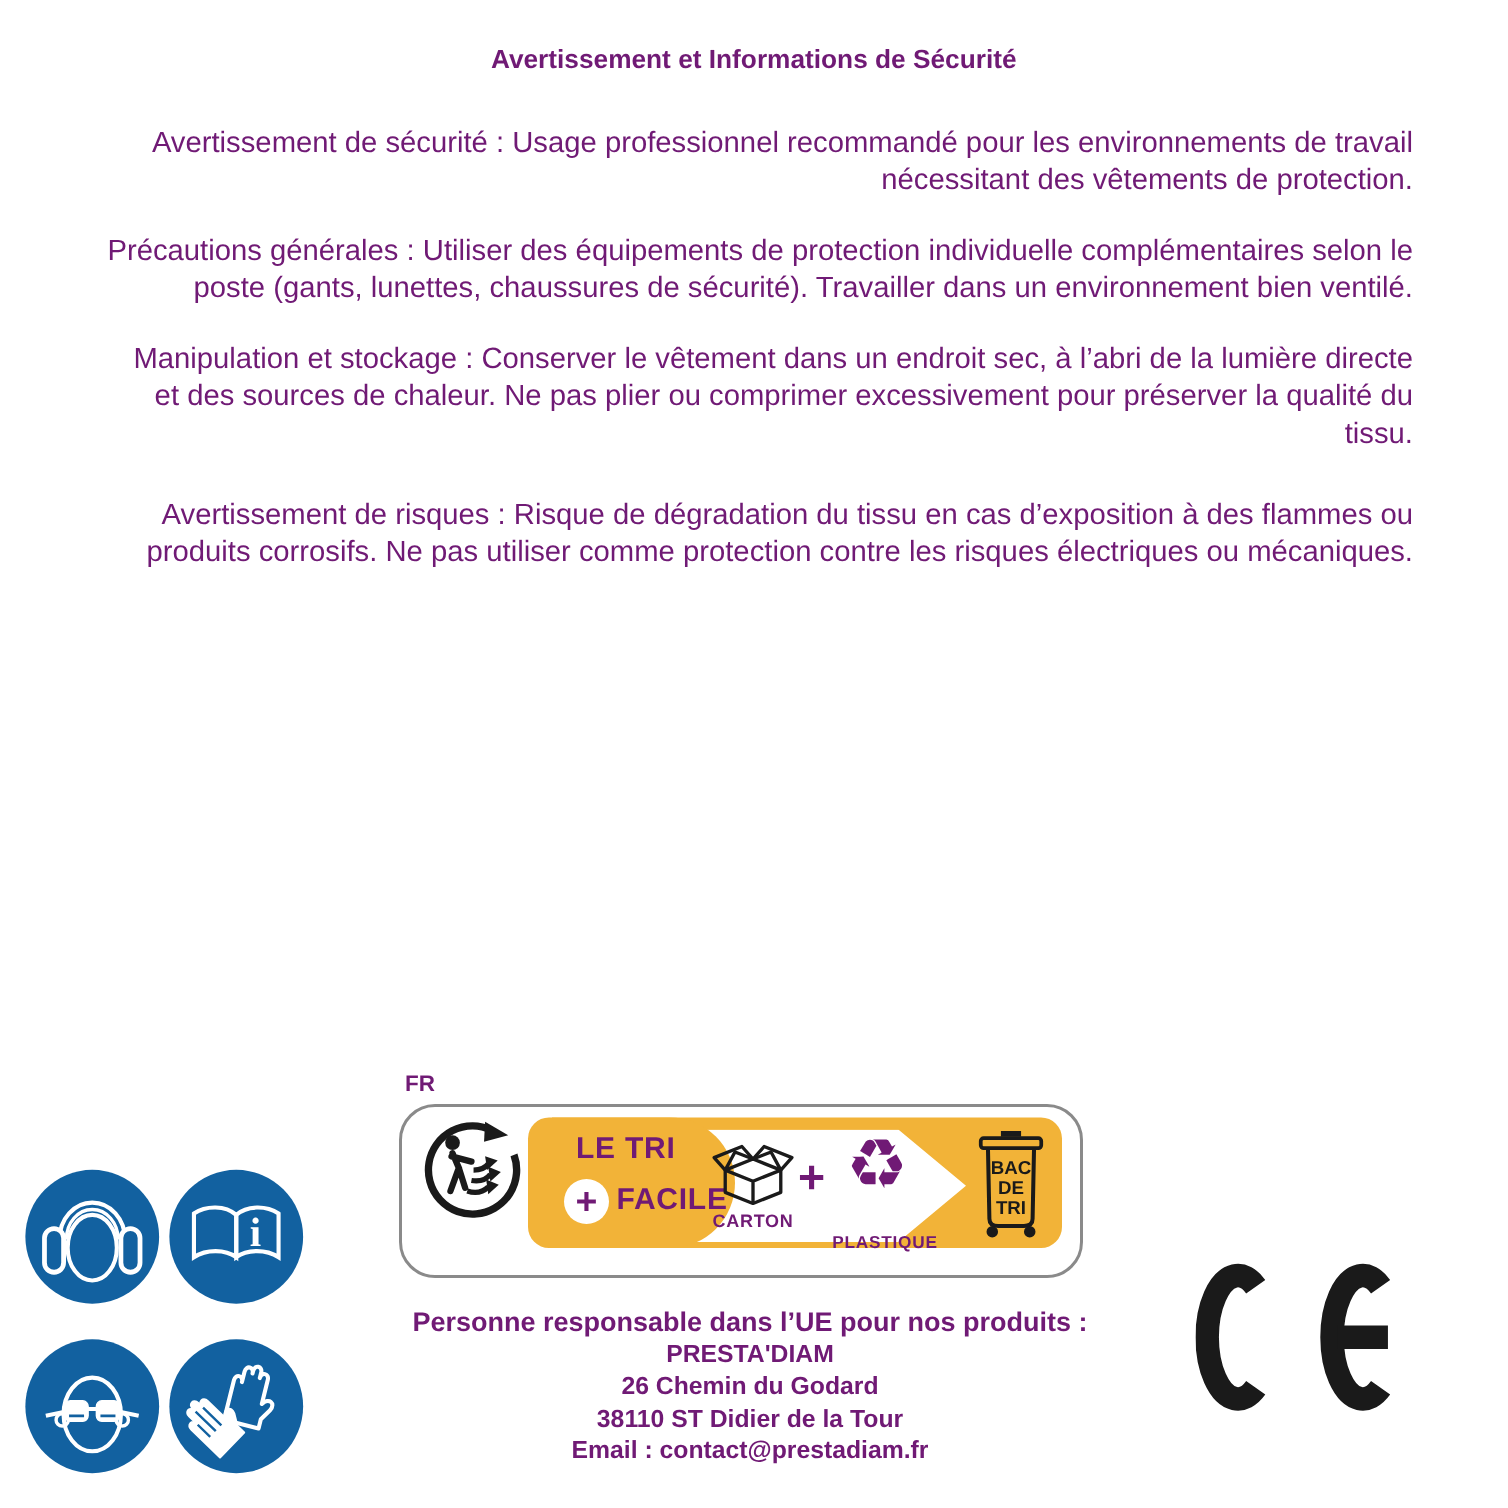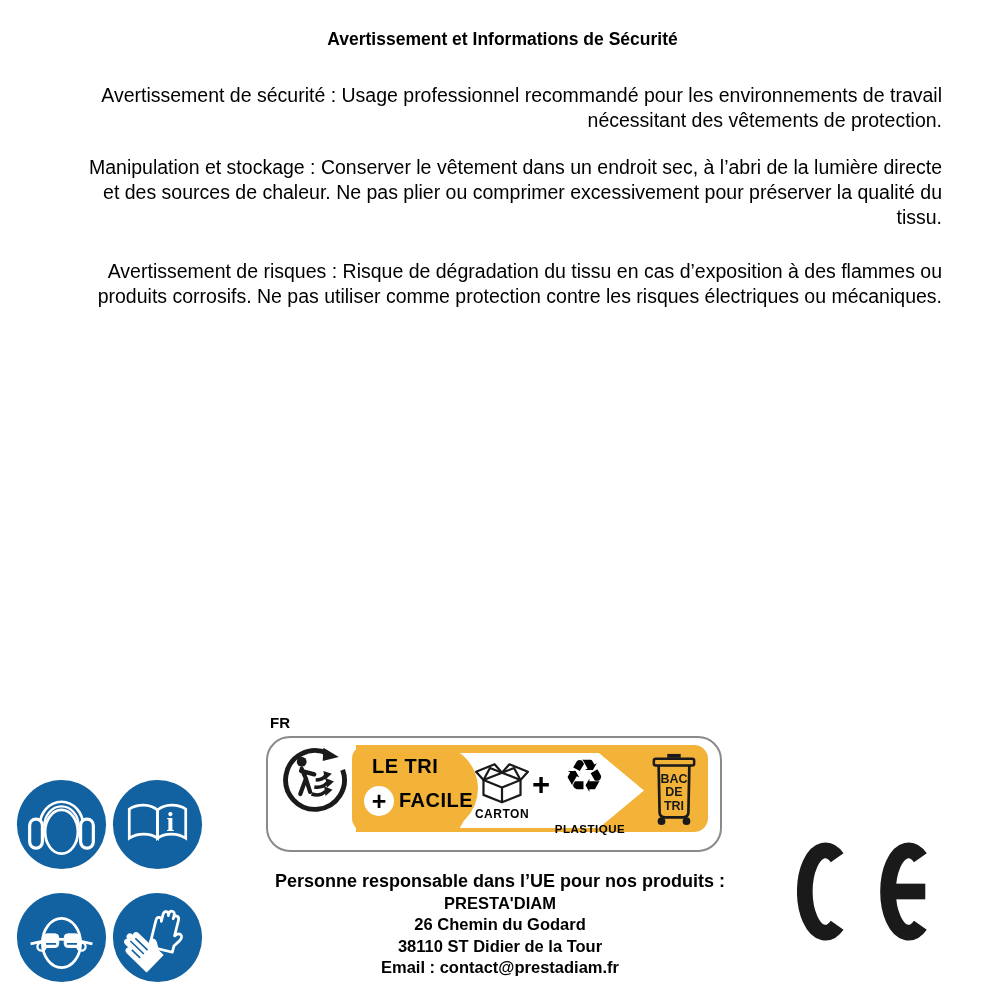--- a/index.html
+++ b/index.html
@@ -1,37 +1,37 @@
 <!DOCTYPE html>
 <html><head>
 <meta charset="utf-8">
 <style>
   html,body{margin:0;padding:0;background:#ffffff;}
   .page{position:relative;width:1005px;height:1005px;background:#fff;overflow:hidden;
-        font-family:"Liberation Sans",sans-serif;color:#000000;}
+        font-family:"Liberation Sans",sans-serif;color:#701a75;}
   .doc-title{position:absolute;top:29px;left:0;width:1005px;text-align:center;
              font-size:17.5px;font-weight:bold;}
   .body-text{position:absolute;top:83px;left:68px;width:874px;
              font-size:19.5px;line-height:25px;text-align:right;}
   .body-text p{margin:0 0 22px 0;}
   .body-text p.extra-gap{margin-top:29px;}
 
   
   .picto{position:absolute;width:91px;height:91px;}
   .picto svg{display:block;width:100%;height:100%;}
 
   
   .fr-label{position:absolute;left:270px;top:714px;font-size:15px;font-weight:bold;}
   .infotri-card{position:absolute;left:266px;top:736px;width:456px;height:116px;
                 border:2px solid #8a8a8a;border-radius:24px;background:#fff;box-sizing:border-box;}
   .triman{position:absolute;left:12px;top:6px;width:70px;height:72px;}
   .band{position:absolute;left:84px;top:7px;width:356px;height:87px;border-radius:14px;}
   .band-white{position:absolute;left:104px;top:8px;width:188px;height:75px;background:#fff;
       clip-path:polygon(2% 0%,76% 0%,100% 50%,76% 100%,2% 100%,7% 78%,9% 50%,7% 22%);}
-  .band-pill{position:absolute;left:4px;top:0;width:122px;height:87px;
+  .band-pill{position:absolute;left:16px;top:0;width:122px;height:87px;
              border-radius:0 46px 46px 0;}
   .tri-line1{position:absolute;left:16px;top:10px;font-size:20px;font-weight:bold;letter-spacing:.5px;}
   .plus-circle{position:absolute;left:8px;top:41px;width:30px;height:30px;border-radius:50%;
                background:#fff;text-align:center;line-height:30px;font-size:25px;font-weight:bold;}
   .tri-line2{position:absolute;left:43px;top:44px;font-size:20px;font-weight:bold;letter-spacing:.5px;}
   .material-icon{position:absolute;}
   .material-label{position:absolute;font-weight:bold;font-size:12px;text-align:center;letter-spacing:.5px;}
   .band-plus{position:absolute;left:180px;top:22px;font-size:31px;font-weight:bold;}
   .recycle-glyph{font-family:"DejaVu Sans",sans-serif;font-size:46px;line-height:46px;}
   .bin{position:absolute;left:298px;top:6px;width:48px;height:75px;}
@@ -45,20 +45,21 @@
 </style>
 </head>
 <body>
 
 <div class="page">
 
   <div class="doc-title">Avertissement et Informations de Sécurité</div>
 
   <div class="body-text">
     <p>Avertissement de sécurité : Usage professionnel recommandé pour les environnements de travail nécessitant des vêtements de protection.</p>
+    <p>Précautions générales : Utiliser des équipements de protection individuelle complémentaires selon le poste (gants, lunettes, chaussures de sécurité). Travailler dans un environnement bien ventilé.</p>
     <p>Manipulation et stockage : Conserver le vêtement dans un endroit sec, à l’abri de la lumière directe et des sources de chaleur. Ne pas plier ou comprimer excessivement pour préserver la qualité du tissu.</p>
     <p class="extra-gap">Avertissement de risques : Risque de dégradation du tissu en cas d’exposition à des flammes ou produits corrosifs. Ne pas utiliser comme protection contre les risques électriques ou mécaniques.</p>
   </div>
 
   <div class="picto" style="left:16px;top:779px;">
     <svg viewBox="0 0 100 100">
       <circle cx="50" cy="50" r="49" fill="#1261A0"></circle>
       <path d="M26,52 A24,27 0 0 1 74,52" stroke="#fff" stroke-width="3" fill="none"></path>
       <path d="M31,52 A19,22 0 0 1 69,52" stroke="#fff" stroke-width="2.5" fill="none"></path>
       <ellipse cx="50" cy="58" rx="18" ry="24" stroke="#fff" stroke-width="3" fill="none"></ellipse>

